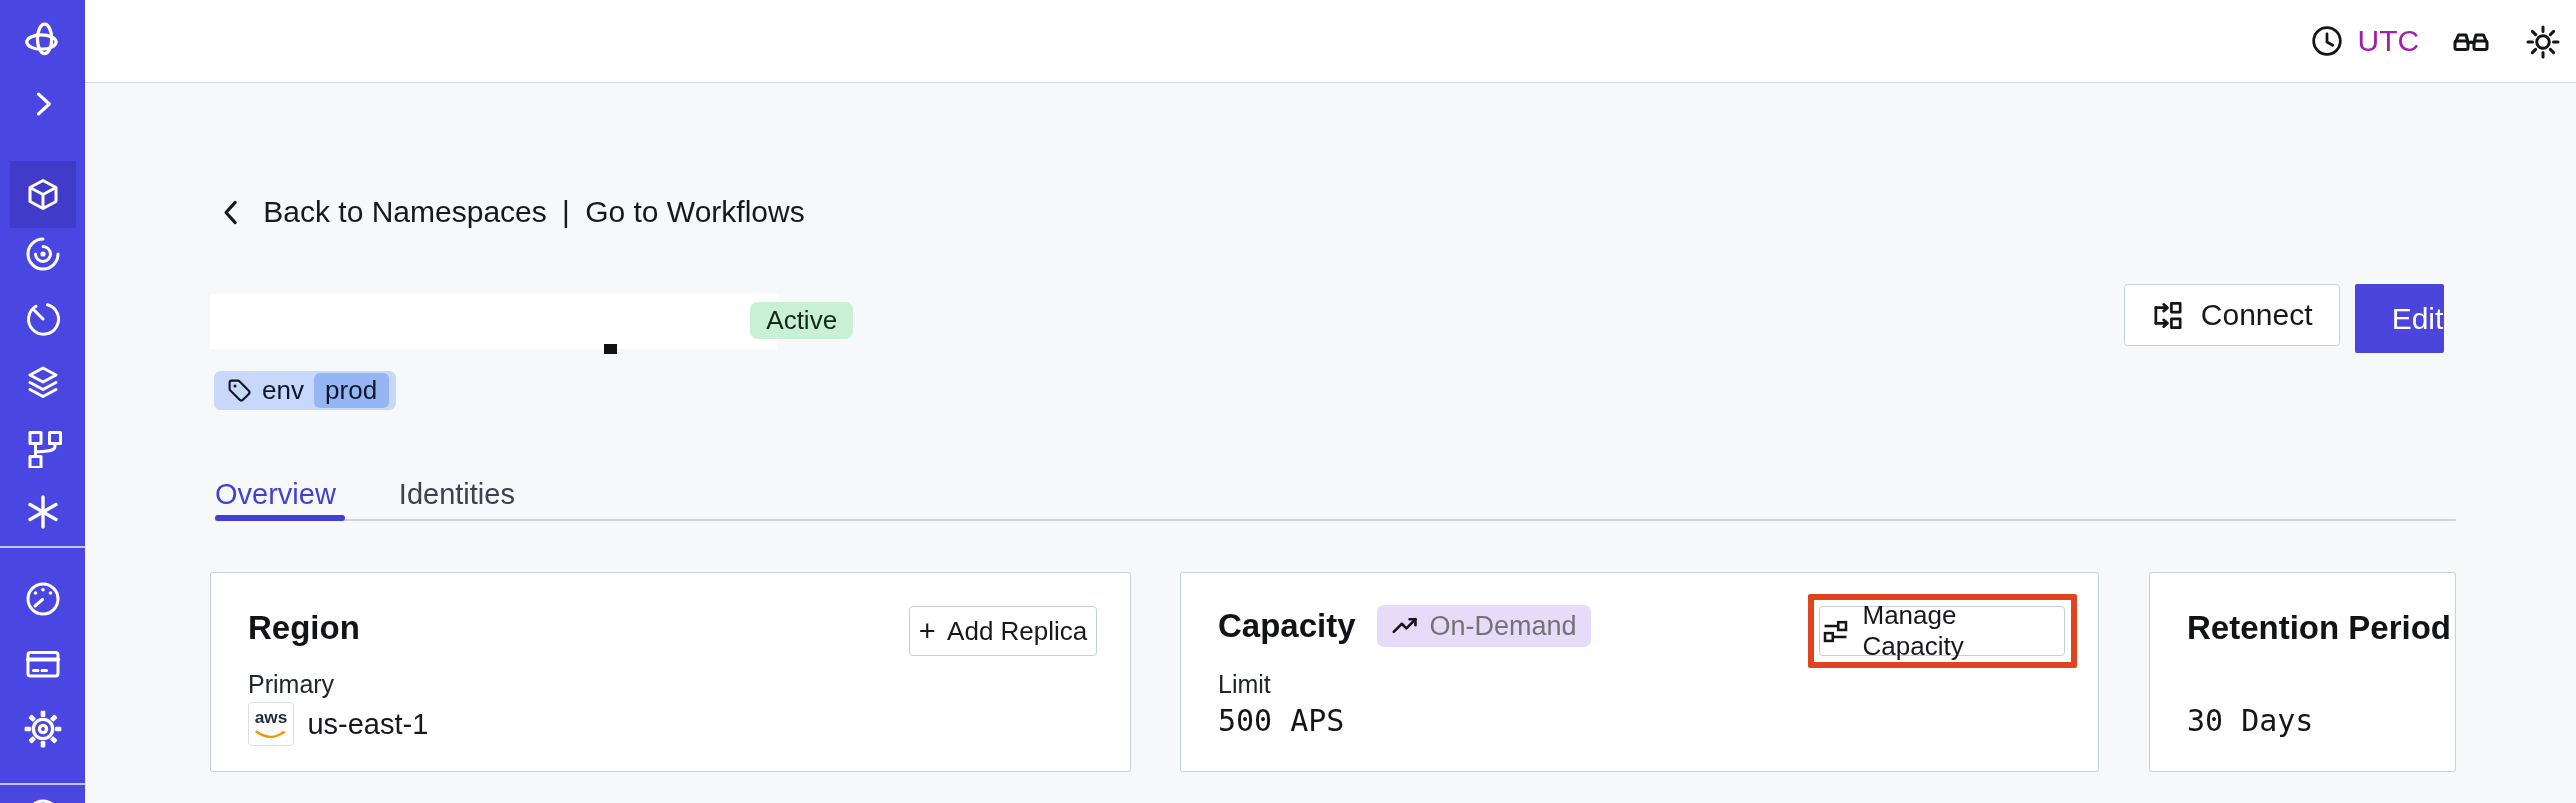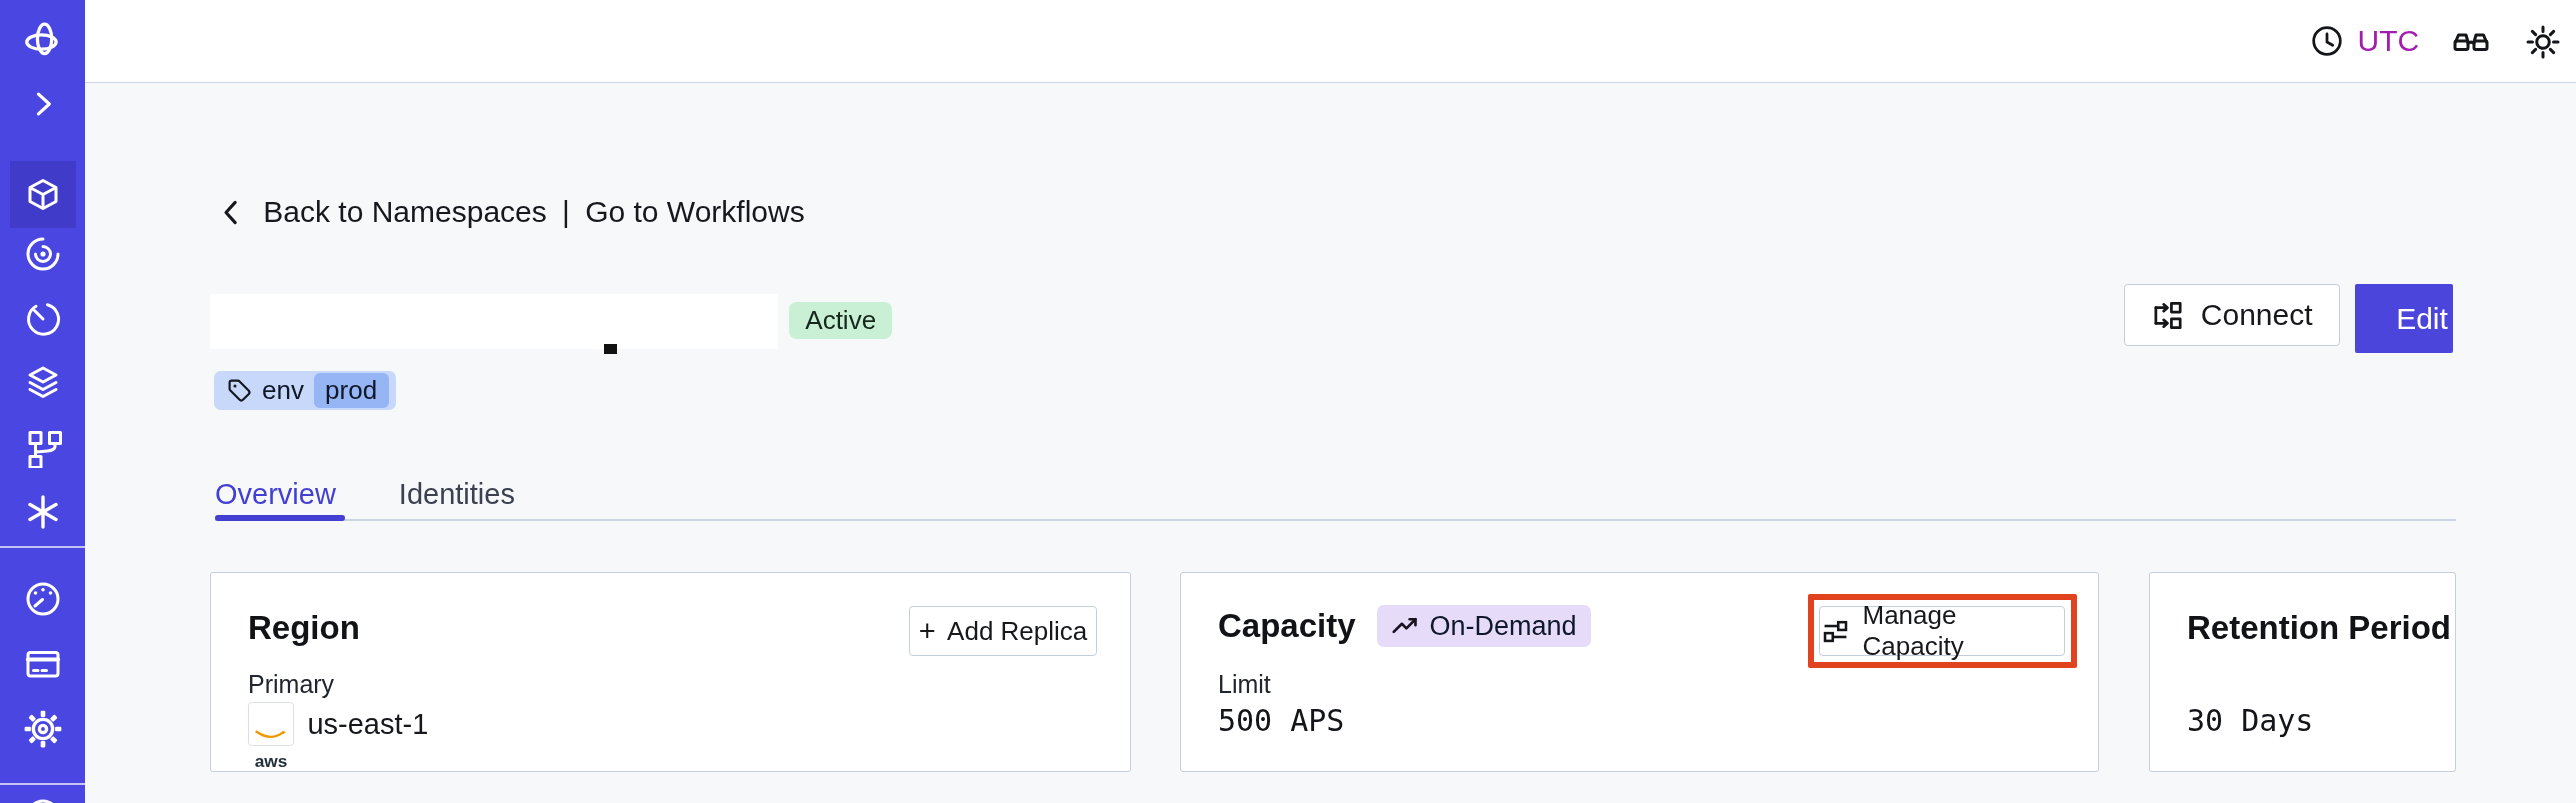--- a/index.html
+++ b/index.html
@@ -26,25 +26,25 @@
   #glasses { left:2364px; }
   #sun { left:2436px; }
 
   
   .breadcrumb { position:absolute; left:215px; top:195px; display:flex; align-items:center; gap:15.3px; font-size:30px; font-weight:500; color:#17181d; }
   .breadcrumb .link { cursor:pointer; }
 
   
   .title-redaction { position:absolute; left:210px; top:294px; width:568px; height:55px; background:#ffffff; }
   .redaction-dot { position:absolute; left:604px; top:344px; width:12.5px; height:9.6px; background:#121212; }
-  .status-badge { position:absolute; left:789px; top:302px; height:37px; padding:0 16.3px; background:#c9f0d4; color:#15271c; font-size:26px; border-radius:7.7px; display:flex; align-items:center; }
+  .status-badge { position:absolute; left:750px; top:302px; height:37px; padding:0 16.3px; background:#c9f0d4; color:#15271c; font-size:26px; border-radius:7.7px; display:flex; align-items:center; }
 
   .btn { display:flex; align-items:center; justify-content:center; cursor:pointer; }
   .btn-connect { position:absolute; left:2124px; top:284px; width:216px; height:62px; background:#fff; border:1.9px solid #c2cede; border-radius:3.8px; gap:14.4px; font-size:30px; color:#17181c; }
-  .btn-edit { position:absolute; left:2355px; top:284px; width:98px; height:69px; background:#4B45DC; color:#fff; font-size:30px; border-radius:1.9px;padding-left:36px; }
+  .btn-edit { position:absolute; left:2355px; top:284px; width:89px; height:69px; background:#4B45DC; color:#fff; font-size:30px; border-radius:1.9px;padding-left:36px; }
 
   
   .tag-pill { position:absolute; left:214px; top:371px; height:39px; background:#c7d8fa; border-radius:6.7px; display:flex; align-items:center; gap:9.6px; padding:0 7.7px 0 11.5px; font-size:26px; color:#101728; }
   .tag-value { background:#95b5f4; border-radius:5.8px; padding:1.9px 11.5px; }
 
   
   .tabs { position:absolute; left:215px; top:478px; display:flex; gap:63px; font-size:29px; font-weight:500; }
   .tab-active { color:#423fd2; cursor:pointer; }
   .tab { color:#3b4150; cursor:pointer; }
   .tabs-divider { position:absolute; left:215px; top:519px; width:2241px; height:1.9px; background:#cbd5e2; }
@@ -61,25 +61,25 @@
   .sub-label { position:absolute; left:37px; top:97px; font-size:25px; color:#20252f; }
   .mono-value { position:absolute; left:37px; top:130px; font-family:"DejaVu Sans Mono", monospace; font-size:30px; color:#131519; }
 
   .btn-card { background:#fff; border:1.9px solid #c2cede; border-radius:3.8px; font-size:26px; color:#17181c; gap:11.5px; }
   .add-replica { position:absolute; left:698px; top:33px; width:188px; height:50px; }
   .manage-btn  { position:absolute; left:638px; top:33px; width:246px; height:50px; z-index:2; }
   .annotation-box { position:absolute; left:627px; top:21px; width:269px; height:74px; border:6.7px solid #e2431f; border-radius:1.9px; z-index:1; }
 
   .region-row { position:absolute; left:37px; top:129px; display:flex; align-items:center; gap:13.4px; }
   .aws-badge { width:46px; height:44px; border:1.9px solid #d9dfe9; border-radius:3.8px; background:#fff; position:relative; }
-  .aws-text { position:absolute; left:0; right:0; top:3.8px; text-align:center; font-size:17.3px; font-weight:700; color:#232f3e;margin-top:44px; }
+  .aws-text { position:absolute; left:0; right:0; top:3.8px; text-align:center; font-size:17.3px; font-weight:700; color:#232f3e; }
   .aws-smile { position:absolute; left:4.8px; bottom:4.8px; }
   .region-name { font-size:29px; color:#16181d; }
 
-  .ondemand-badge { height:42px; background:#e6dcf9; border-radius:6.7px; display:flex; align-items:center; gap:9.6px; padding:0 14.4px; font-size:27px; color:#0f172a; }
+  .ondemand-badge { height:42px; background:#e6dcf9; border-radius:6.7px; display:flex; align-items:center; gap:9.6px; padding:0 14.4px; font-size:27px; color:#737373; }
   .plus-glyph { font-size:29px; font-weight:400; line-height:1; }
 </style>
 </head>
 <body>
 
 <nav id="sidebar">
   <span class="si" style="top:20px">
     <svg width="42" height="42" viewBox="0 0 40 40" fill="none" stroke="#fff" stroke-width="3.1">
       <ellipse cx="18.5" cy="21" rx="14" ry="6.8"></ellipse>
       <ellipse cx="21.5" cy="18" rx="6.8" ry="14"></ellipse>

